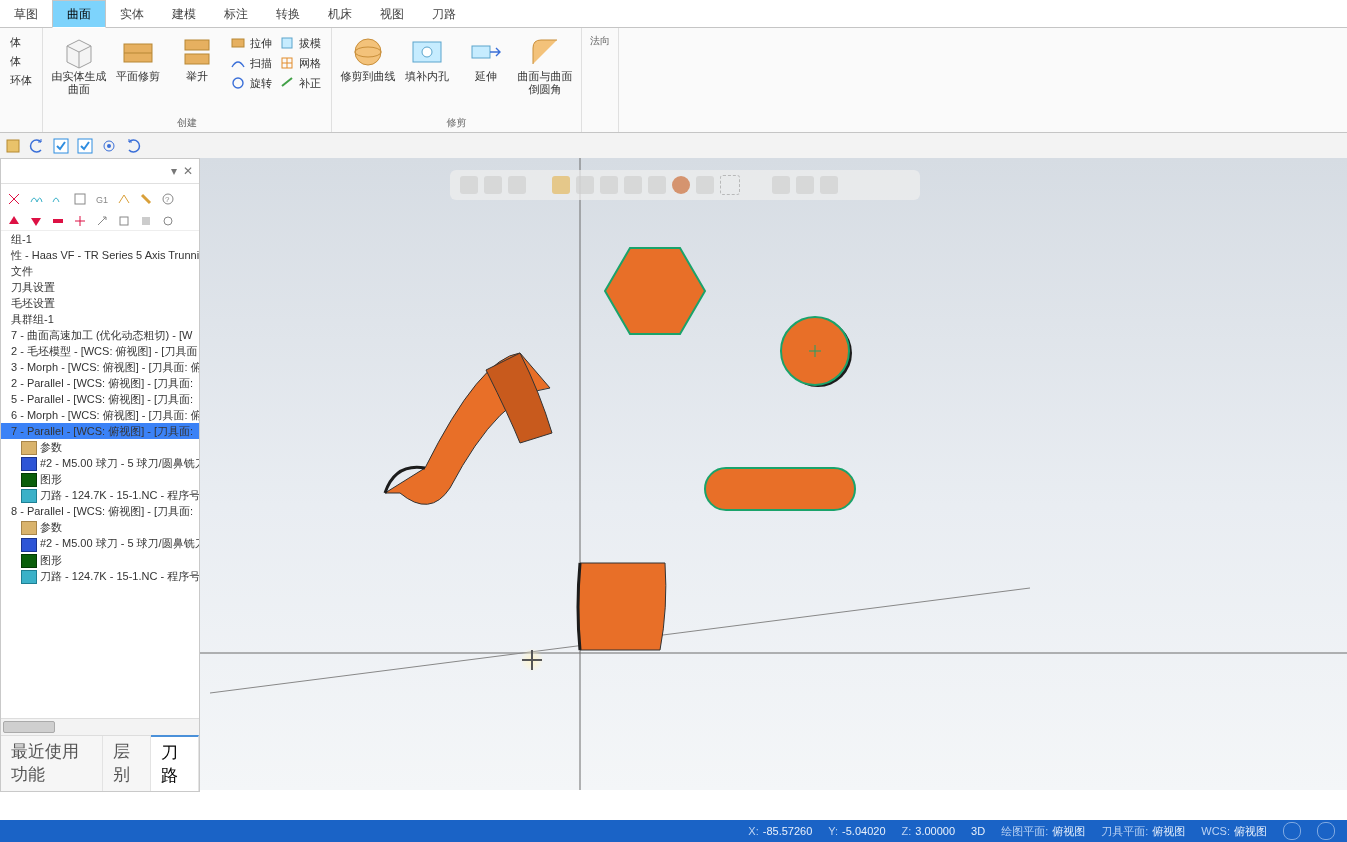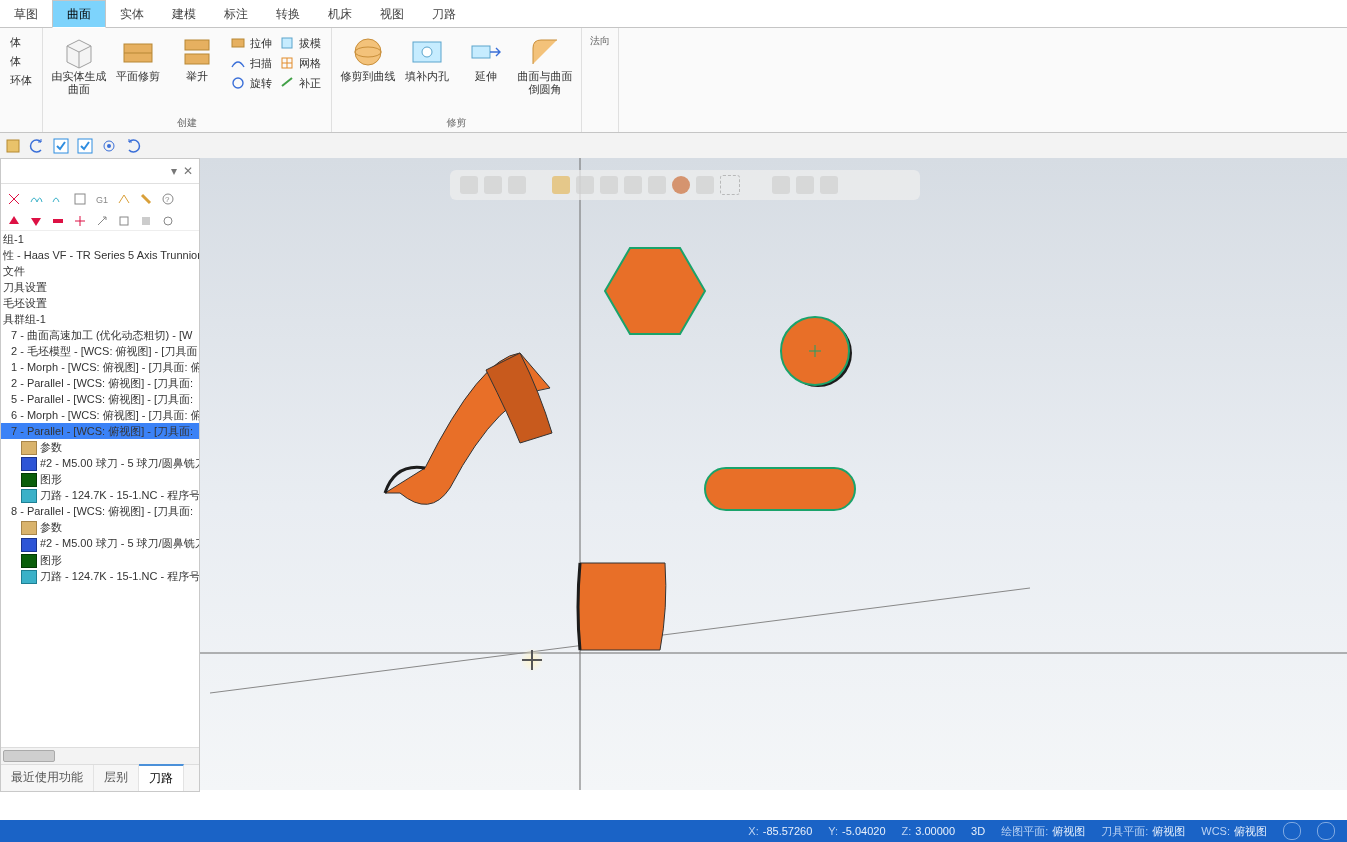--- a/index.html
+++ b/index.html
@@ -20,33 +20,33 @@
   .mini svg{width:16px;height:16px}
   
   .quickbar{height:26px;display:flex;align-items:center;gap:6px;padding:0 4px;border-bottom:1px solid #d0d0d0;background:#f3f3f3}
   .qbtn{width:18px;height:18px;display:flex;align-items:center;justify-content:center;cursor:pointer}
   
   .left-panel{position:absolute;left:0;top:158px;width:198px;height:632px;background:#fff;border:1px solid #c9c9c9;display:flex;flex-direction:column}
   .lp-head{height:24px;display:flex;justify-content:flex-end;align-items:center;gap:6px;padding:0 6px;border-bottom:1px solid #e0e0e0}
   .lp-tools{display:flex;flex-wrap:wrap;gap:4px;padding:4px 4px 2px;border-bottom:1px solid #eee}
   .lp-tools .tbtn{width:18px;height:18px;cursor:pointer;display:flex;align-items:flex-end;justify-content:center}
   .tree{flex:1;overflow:auto;font-size:11px;line-height:16px}
-  .tree-item{white-space:nowrap;padding:0 2px;cursor:pointer}
+  .tree-item{white-space:nowrap;padding:0 10px;cursor:pointer}
   .tree-item.sel{background:#3b82f6}
   .tree-item.ind1{padding-left:10px}
   .tree-item.ind2{padding-left:20px}
   .ico{display:inline-block;width:14px;height:12px;vertical-align:middle;margin-right:3px}
   .ico-folder{background:#d9b36c;border:1px solid #a7854a}
   .ico-chip{background:#2e55d6;border:1px solid #1a338d}
   .ico-geom{background:#0a5e0a;border:1px solid #043a04}
   .ico-wave{background:#3bb1c8;border:1px solid #1e7f93}
   .lp-scroll{height:16px;border-top:1px solid #ddd;background:#f3f3f3;position:relative}
   .lp-scroll::before{content:"";position:absolute;left:2px;top:2px;width:50px;height:10px;background:#cfcfcf;border:1px solid #aaa;border-radius:2px}
   .lp-tabs{display:flex;border-top:1px solid #ddd;background:#f6f6f6}
-  .lp-tab{padding:4px 10px;font-size:12px;cursor:pointer;border-right:1px solid #e3e3e3;color:#555}
+  .lp-tab{padding:4px 10px;font-size:17px;cursor:pointer;border-right:1px solid #e3e3e3;color:#555}
   .lp-tab.active{background:#fff;color:#000;border-top:2px solid #4a90d9;margin-top:-1px}
   
   .viewport{position:absolute;left:200px;top:158px;right:0;height:632px;background:linear-gradient(#d6dce3 0%,#e9edf2 55%,#f4f6f8 100%);overflow:hidden}
   .viewport svg{position:absolute;inset:0}
   .float-toolbar{position:absolute;left:250px;top:12px;width:450px;height:30px;border-radius:6px;background:rgba(238,238,238,.75);display:flex;align-items:center;gap:6px;padding:0 10px}
   .float-toolbar .fbtn{width:18px;height:18px;border-radius:3px;opacity:.6}
   .crosshair{position:absolute;left:320px;top:490px;width:24px;height:24px;border-radius:50%;background:radial-gradient(circle,#fff5cc 0%,rgba(255,245,204,0) 70%)}
   .crosshair::before,.crosshair::after{content:"";position:absolute;background:#555}
   .crosshair::before{left:11px;top:2px;width:2px;height:20px}
   .crosshair::after{top:11px;left:2px;height:2px;width:20px}
@@ -332,21 +332,21 @@
   </div>
   <div class="tree" id="tree">
       <div class="tree-item"><span>组-1</span></div>
       <div class="tree-item"><span>性 - Haas VF - TR Series 5 Axis Trunnion M</span></div>
       <div class="tree-item"><span>文件</span></div>
       <div class="tree-item"><span>刀具设置</span></div>
       <div class="tree-item"><span>毛坯设置</span></div>
       <div class="tree-item"><span>具群组-1</span></div>
       <div class="tree-item ind1"><span>7 - 曲面高速加工 (优化动态粗切) - [W</span></div>
       <div class="tree-item ind1"><span>2 - 毛坯模型 - [WCS: 俯视图] - [刀具面</span></div>
-      <div class="tree-item ind1"><span>1 - Morph - [WCS: 俯视图] - [刀具面: 俯</span></div>
+      <div class="tree-item ind1"><span>3 - Morph - [WCS: 俯视图] - [刀具面: 俯</span></div>
       <div class="tree-item ind1"><span>2 - Parallel - [WCS: 俯视图] - [刀具面:</span></div>
       <div class="tree-item ind1"><span>5 - Parallel - [WCS: 俯视图] - [刀具面:</span></div>
       <div class="tree-item ind1"><span>6 - Morph - [WCS: 俯视图] - [刀具面: 俯</span></div>
       <div class="tree-item ind1 sel"><span>7 - Parallel - [WCS: 俯视图] - [刀具面:</span></div>
       <div class="tree-item ind2"><span class="ico ico-folder"></span><span>参数</span></div>
       <div class="tree-item ind2"><span class="ico ico-chip"></span><span>#2 - M5.00 球刀 - 5 球刀/圆鼻铣刀</span></div>
       <div class="tree-item ind2"><span class="ico ico-geom"></span><span>图形</span></div>
       <div class="tree-item ind2"><span class="ico ico-wave"></span><span>刀路 - 124.7K - 15-1.NC - 程序号码</span></div>
       <div class="tree-item ind1"><span>8 - Parallel - [WCS: 俯视图] - [刀具面:</span></div>
       <div class="tree-item ind2"><span class="ico ico-folder"></span><span>参数</span></div>

